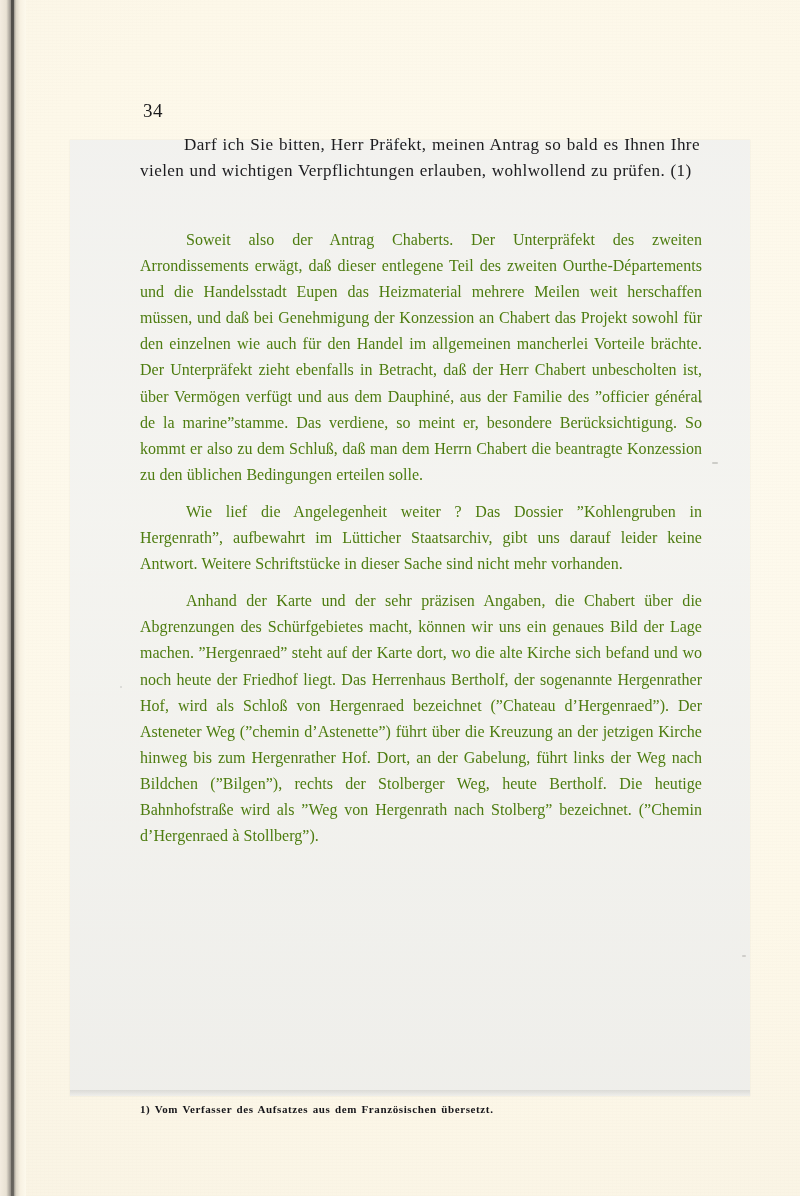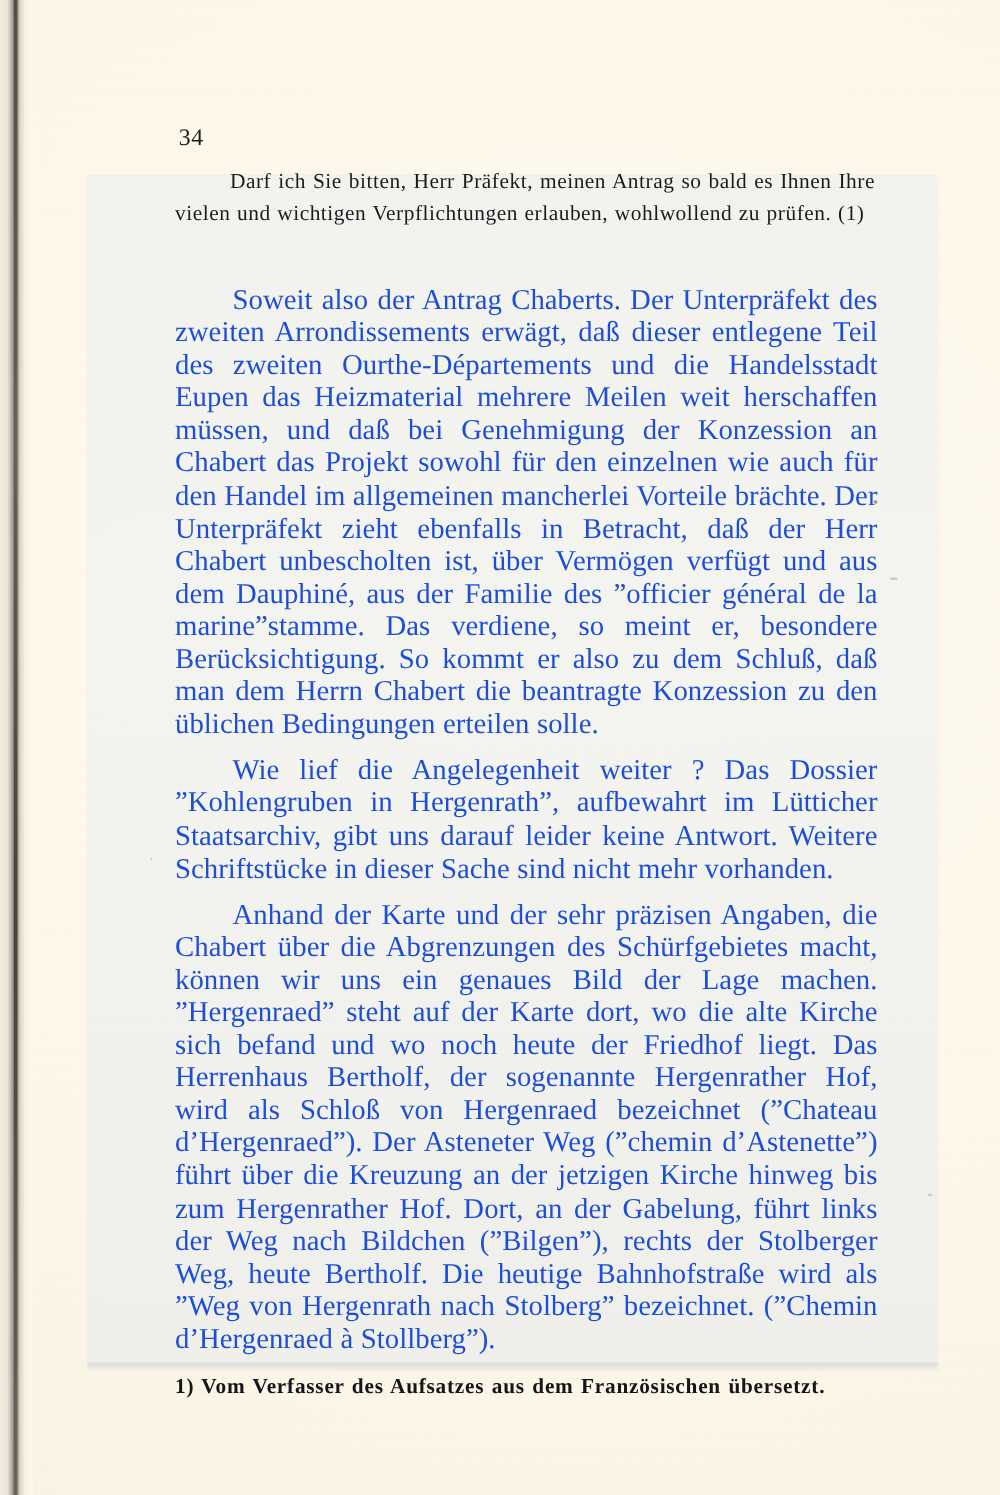--- a/index.html
+++ b/index.html
@@ -119,45 +119,45 @@
     font-size: 17.1px;
     line-height: 25.5px;
     letter-spacing: .42px;
     word-spacing: .6px;
     text-indent: 44px;
     color: #1b1b1e;
     width: 560px;
   }
 
   .body-para {
-    font-size: 23px;
+    font-size: 16px;
     line-height: 26.1px;
     letter-spacing: .03px;
     word-spacing: .2px;
     text-indent: 46px;
-    color: #1d4ed8;
+    color: #4d7c0f;
   }
 
   .gap-lg { height: 44px; }
   .gap-sm { height: 11px; }
 
   .footnote-rule {
     position: absolute;
     left: 140px;
     top: 1088px;
     width: 0;
     height: 0;
   }
 
   .footnote {
     position: absolute;
     left: 140px;
     top: 1099px;
     width: 570px;
-    font-size: 17px;
+    font-size: 11px;
     line-height: 20px;
     letter-spacing: .62px;
     word-spacing: 1.1px;
     font-weight: 600;
     color: #16161a;
     text-align: left;
   }
 
   
   .speck {

